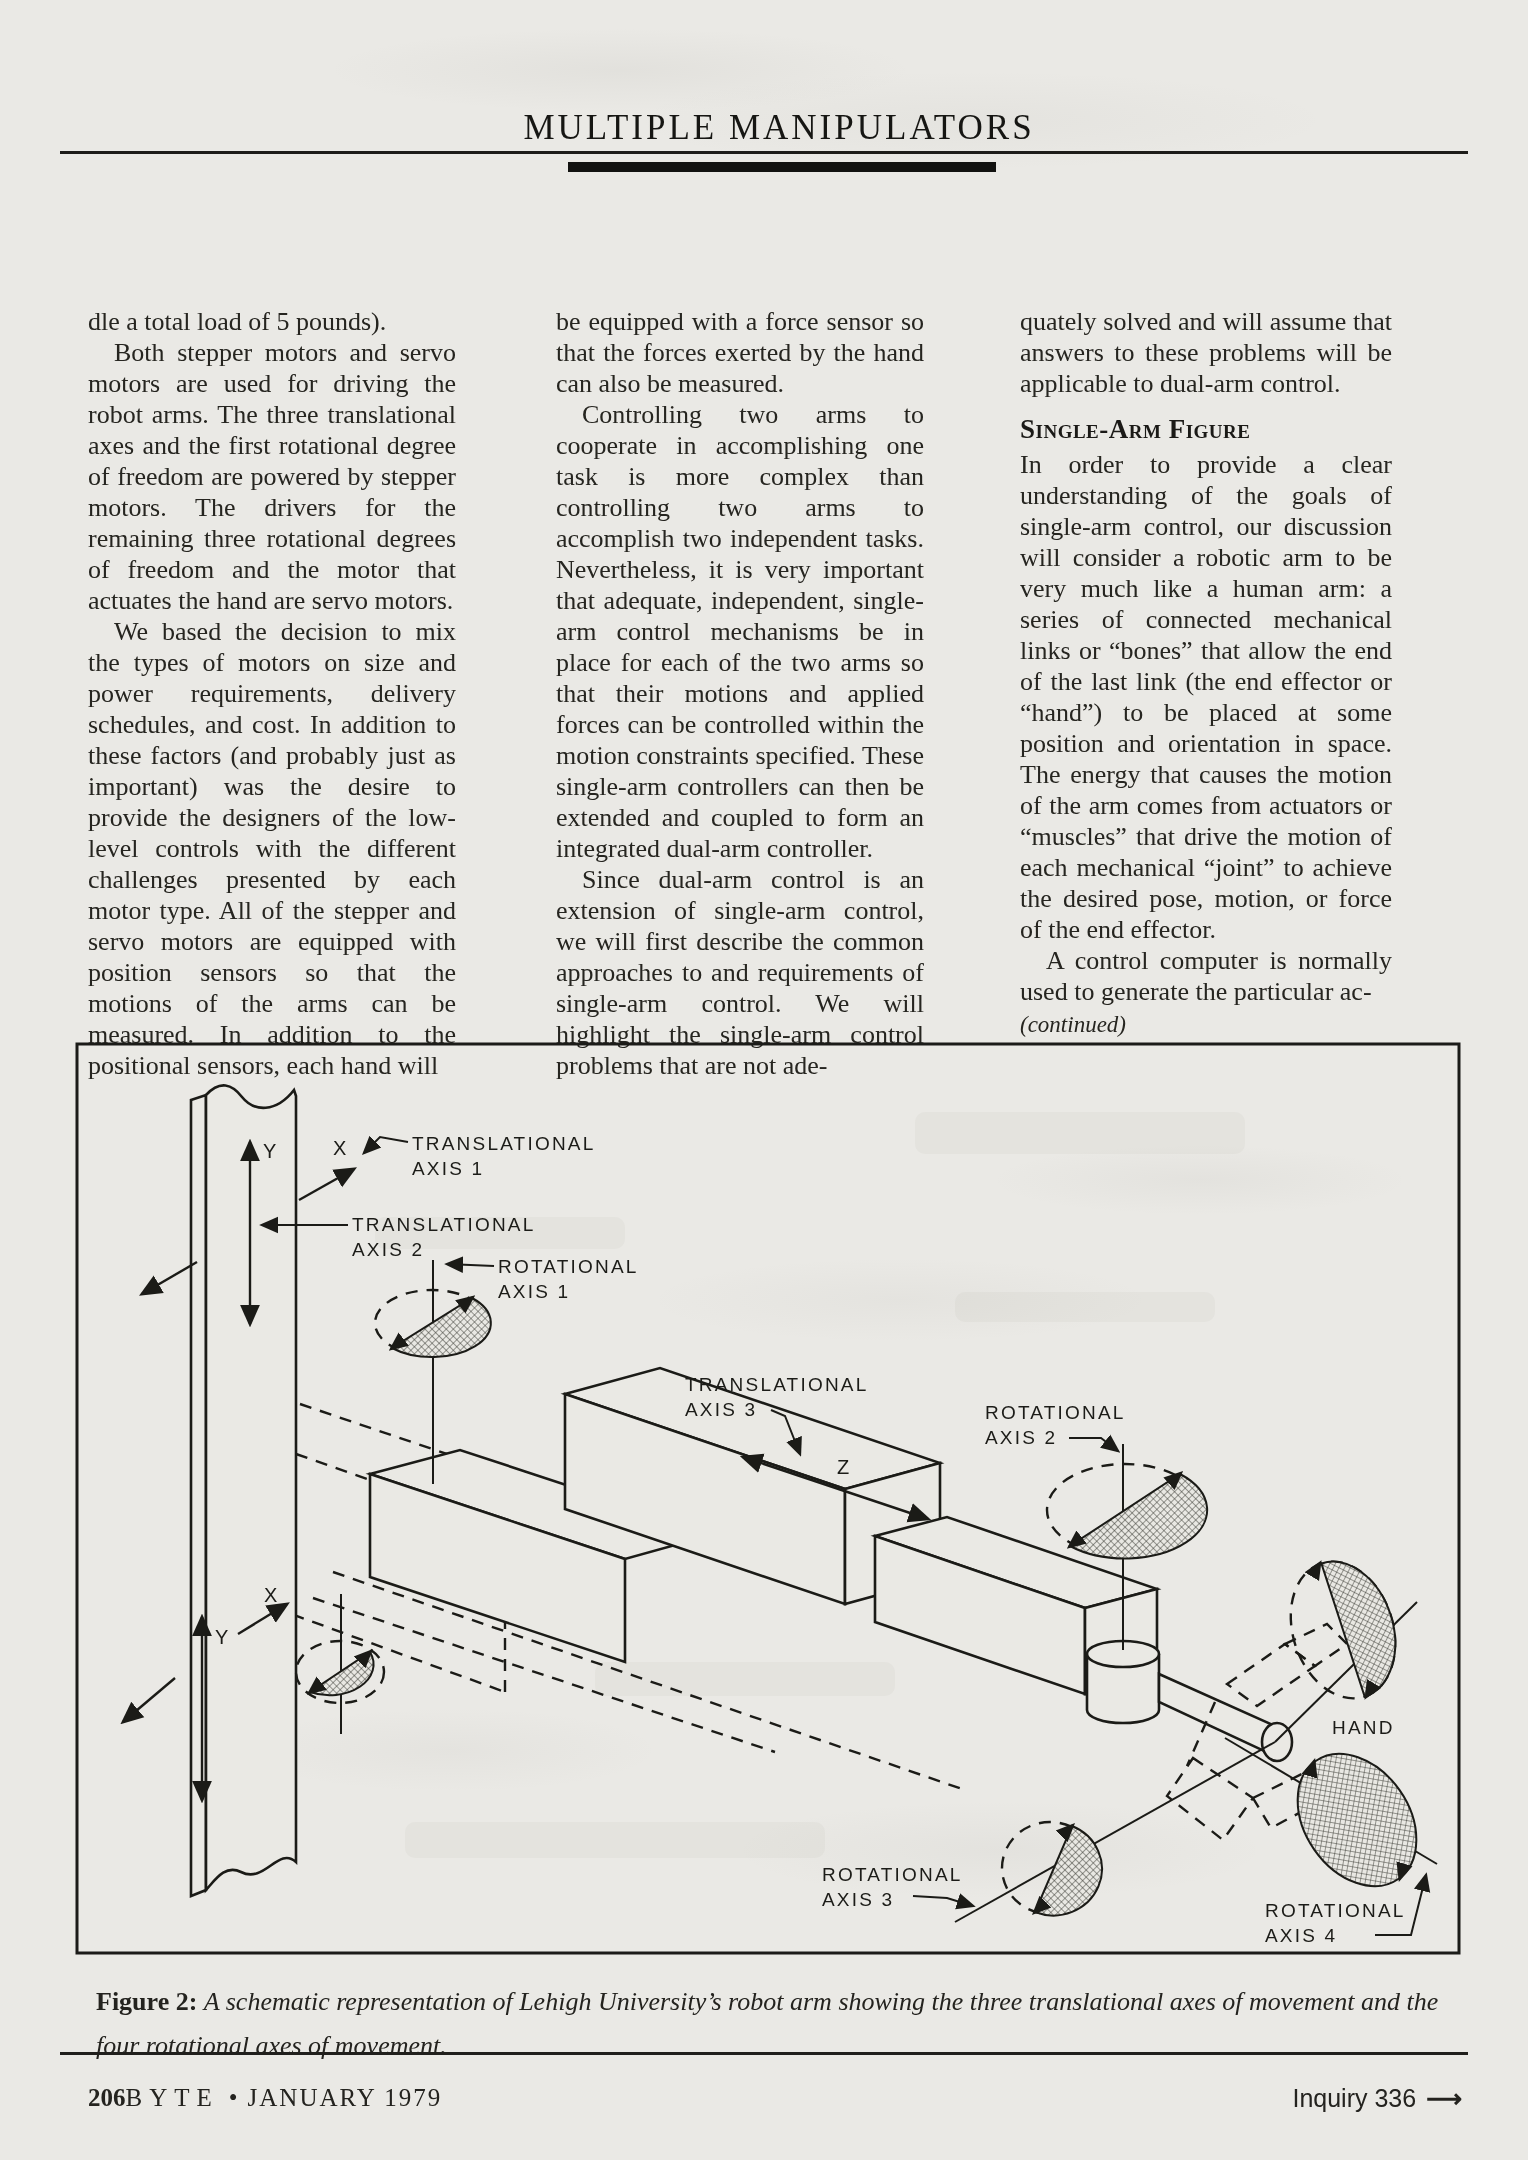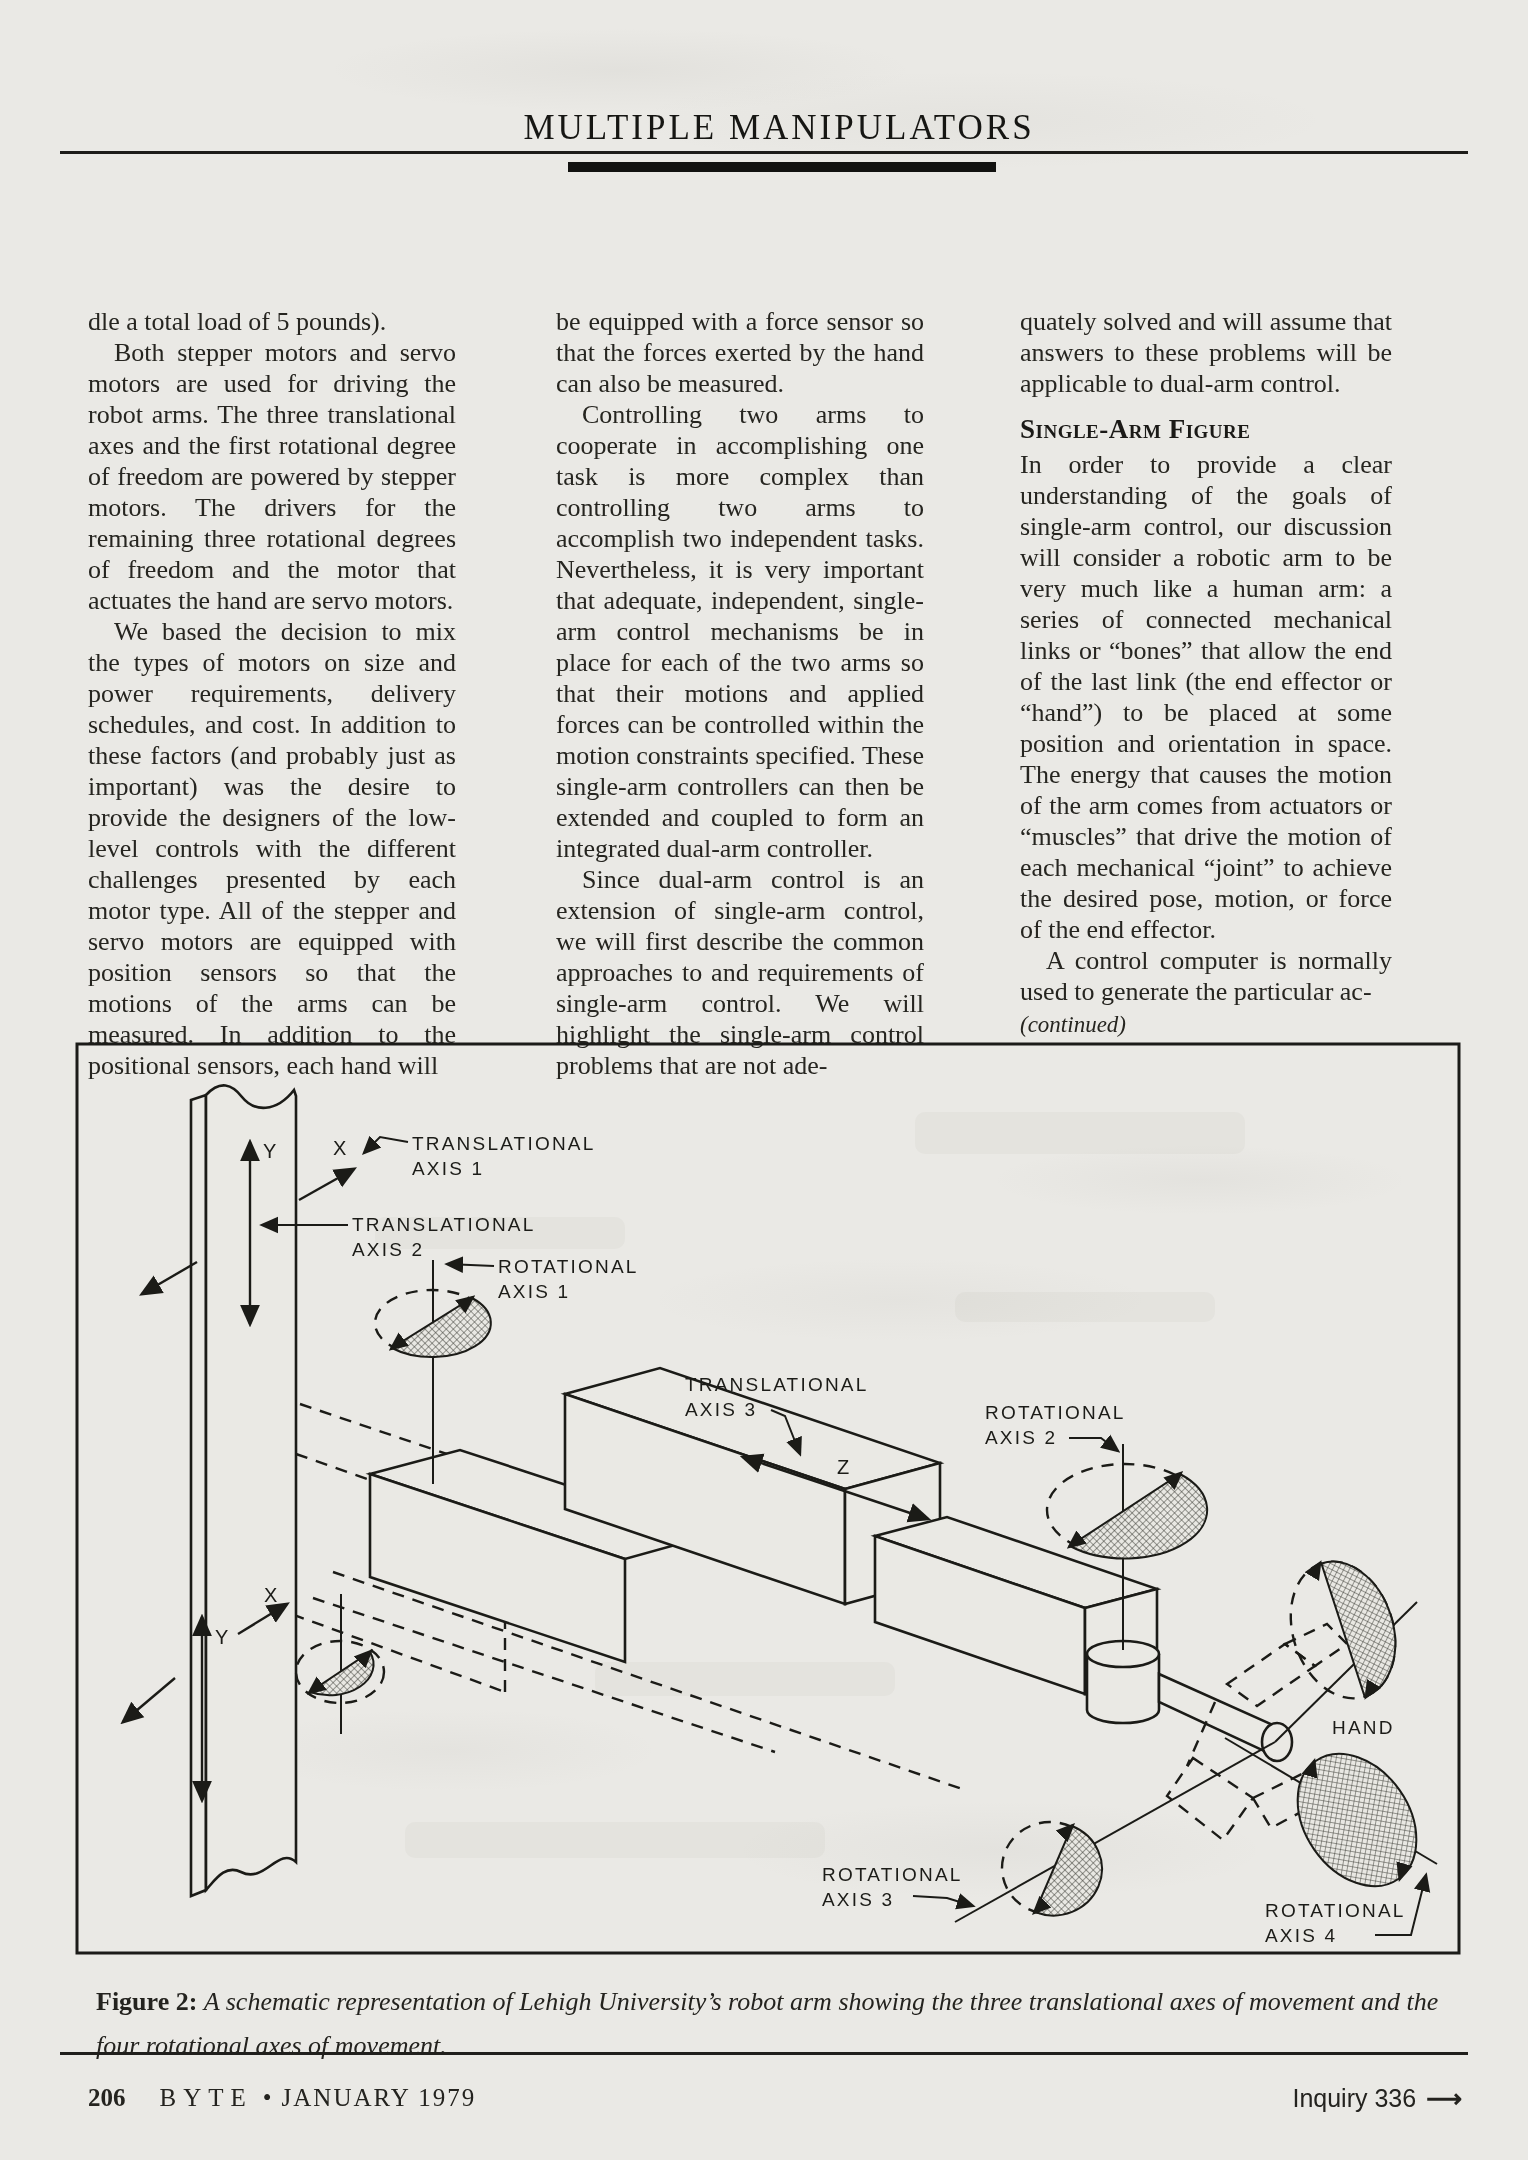--- a/index.html
+++ b/index.html
@@ -31,21 +31,21 @@
   .para{margin:0;}
   .para.ind{text-indent:26px;}
   .colhead{margin:15px 0 4px 0;font-size:27px;font-variant:small-caps;letter-spacing:.5px;color:#1b1a17;}
   .note{margin:2px 0 0 0;text-align:left;font-style:italic;font-size:23px;}
   .figure-box{position:absolute;top:1042px;left:75px;width:1387px;height:914px;}
   .caption{position:absolute;top:1972px;left:88px;width:1360px;font-size:26px;line-height:44px;margin:8px;}
   .caption .lead{font-weight:bold;font-style:normal;}
   .caption .cap{font-style:italic;}
   .rule-bottom{position:absolute;top:2052px;left:60px;width:1408px;height:3px;background:#201f1c;}
   .footer-left{position:absolute;top:2084px;left:88px;font-size:25px;color:#24231f;}
-  .footer-left .pn{font-weight:bold;margin-right:34px;}
+  .footer-left .pn{font-weight:bold;}
   .footer-left .brand{letter-spacing:7px;}
   .footer-left .bullet{margin:0 10px;}
   .footer-left .date{letter-spacing:2px;}
   .footer-right{position:absolute;top:2084px;right:66px;font-size:25px;font-family:"Liberation Sans",sans-serif;color:#24231f;}
   .footer-right .arr{font-weight:bold;letter-spacing:0;margin-left:10px;}
   
   .fl{font-family:"Liberation Sans",sans-serif;font-size:19px;letter-spacing:2.2px;fill:#1c1c18;}
   .fxyz{font-family:"Liberation Sans",sans-serif;font-size:20px;letter-spacing:1px;fill:#1c1c18;}
   .ln{stroke:#1b1b17;stroke-width:2.4;fill:none;}
   .lnthin{stroke:#1b1b17;stroke-width:2;fill:none;}

